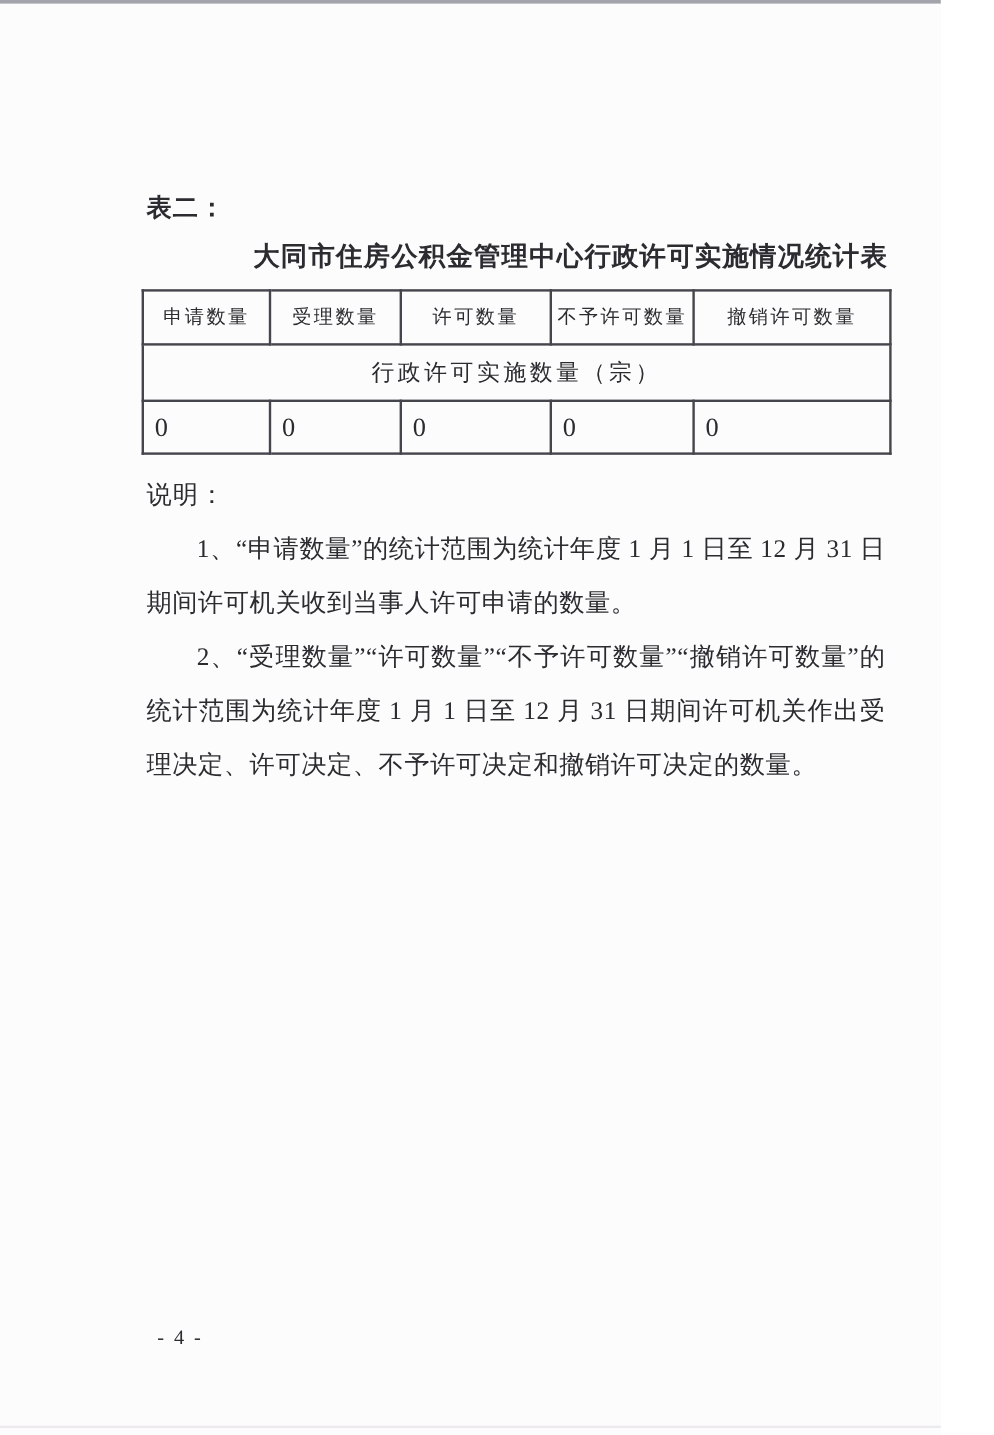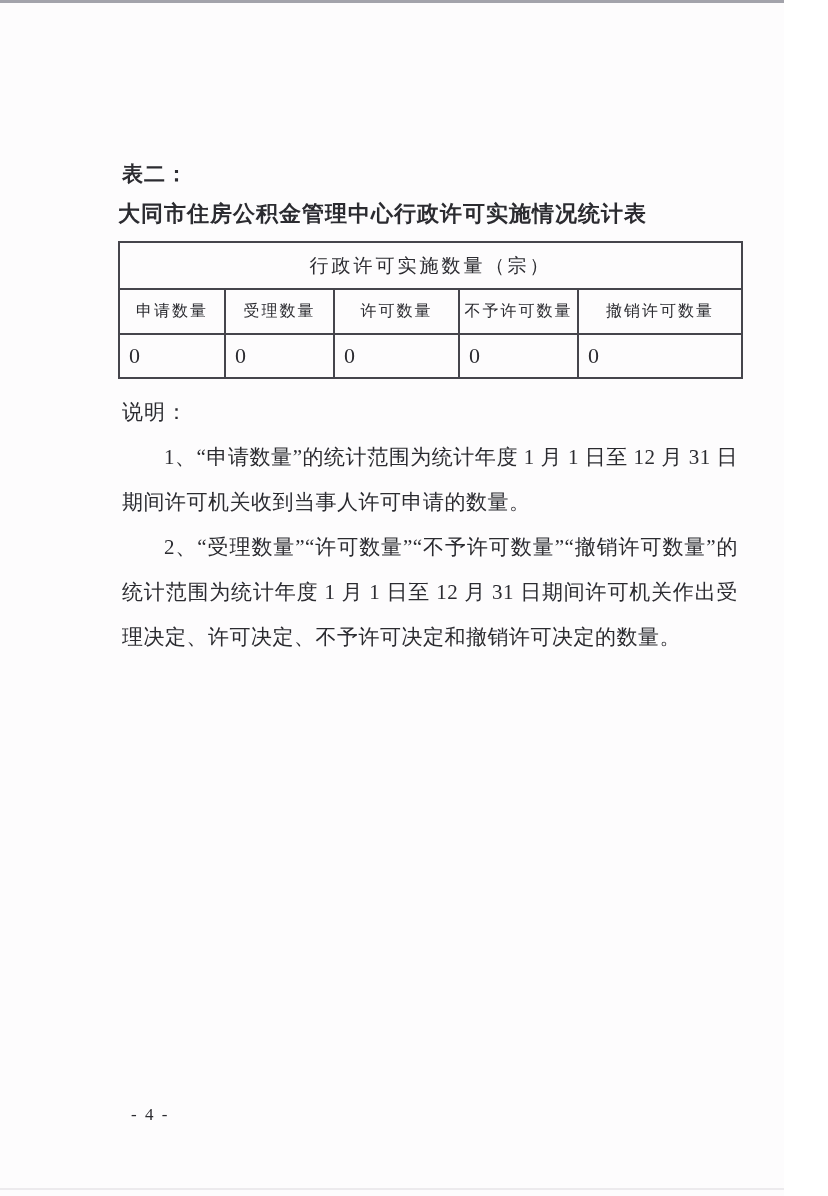--- a/index.html
+++ b/index.html
@@ -30,21 +30,21 @@
   }
   .table-label {
     position: absolute; left: 122px; top: 160px;
     font-family: "Liberation Sans", "DejaVu Sans", sans-serif;
     font-weight: bold;
     font-size: 21px; line-height: 28px;
     letter-spacing: 1px;
   }
   .doc-title {
     position: absolute; left: 118px; top: 200px; width: 622px;
-    text-align: left;
+    text-align: right;
     font-family: "Liberation Sans", "DejaVu Sans", sans-serif;
     font-weight: bold;
     font-size: 22px; line-height: 28px;
     letter-spacing: 1px;
     white-space: nowrap;
   }
   table.stats {
     position: absolute; left: 118px; top: 241px;
     width: 623px;
     border-collapse: collapse;
@@ -108,28 +108,28 @@
   <table class="stats">
     <colgroup>
       <col style="width:106px">
       <col style="width:109px">
       <col style="width:125px">
       <col style="width:119px">
       <col style="width:164px">
     </colgroup>
     <tbody>
       <tr>
-        <th class="span-header" colspan="5">行政许可实施数量（宗）</th>
-      </tr>
-      <tr>
         <th class="col-header">申请数量</th>
         <th class="col-header">受理数量</th>
         <th class="col-header">许可数量</th>
         <th class="col-header">不予许可数量</th>
         <th class="col-header">撤销许可数量</th>
+      </tr>
+      <tr>
+        <th class="span-header" colspan="5">行政许可实施数量（宗）</th>
       </tr>
       <tr>
         <td class="value-cell">0</td>
         <td class="value-cell">0</td>
         <td class="value-cell">0</td>
         <td class="value-cell">0</td>
         <td class="value-cell">0</td>
       </tr>
     </tbody>
   </table>

